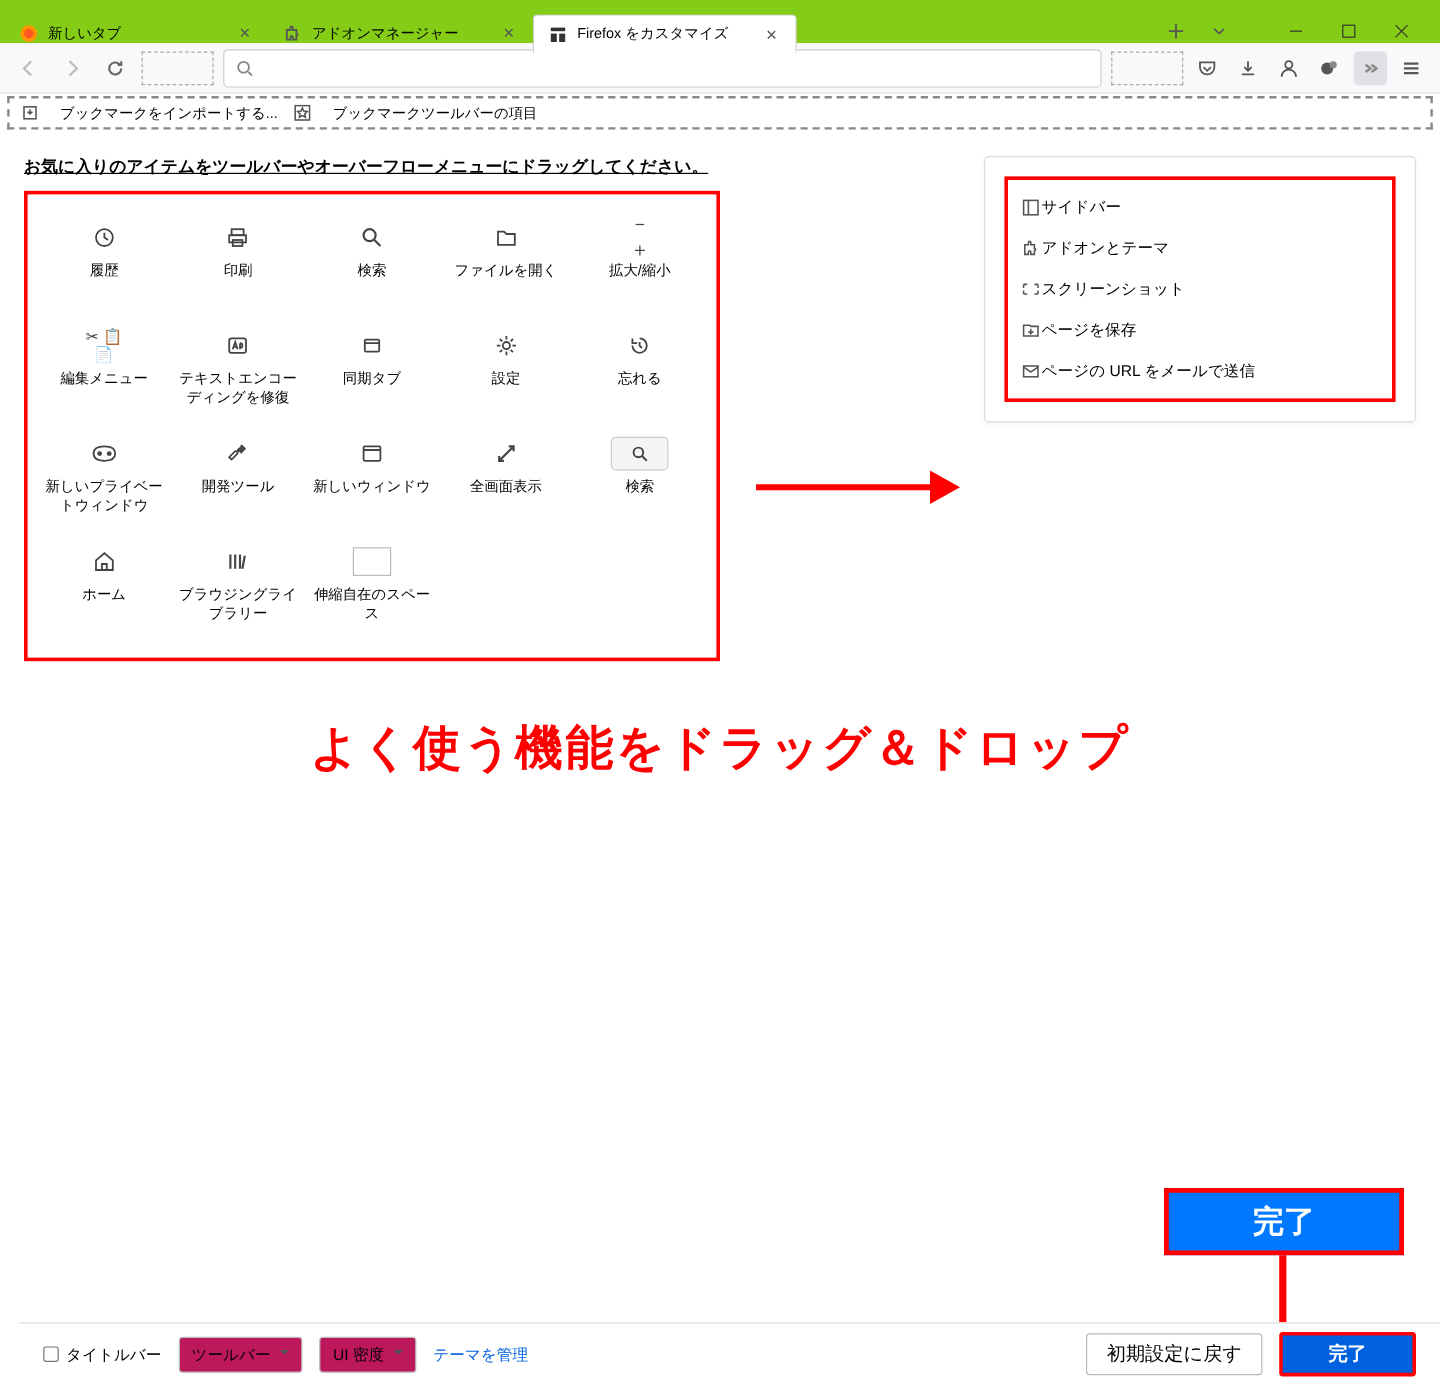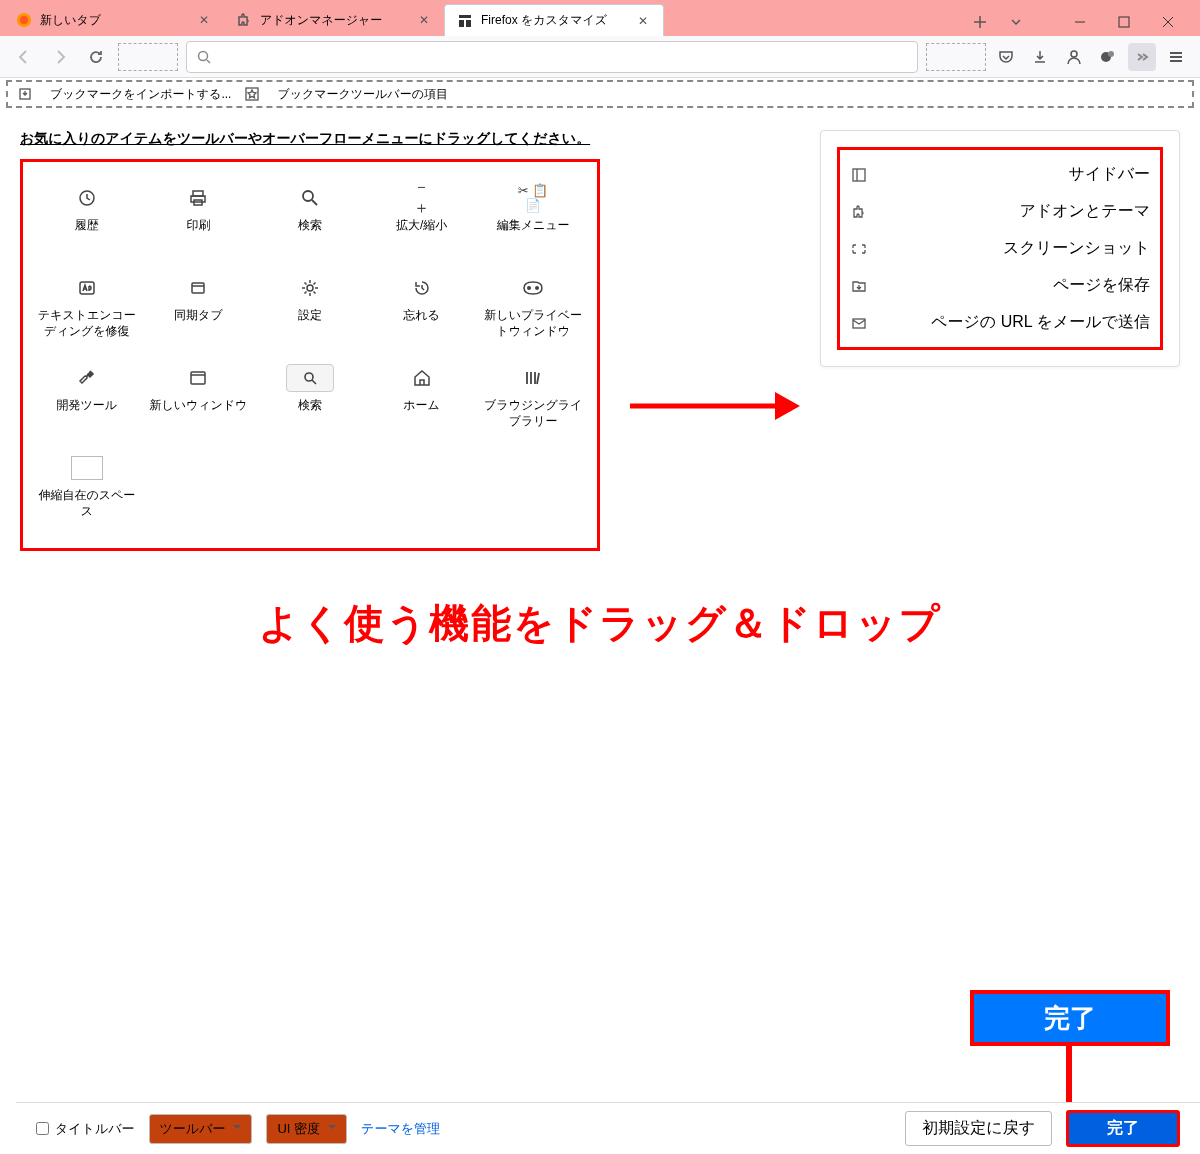--- a/index.html
+++ b/index.html
@@ -10,23 +10,23 @@
   width: 1200px;
   height: 1154px;
   overflow: hidden;
   position: relative;
 }
 
 
 .tabbar {
   height: 36px;
   display: flex;
-  align-items: flex-end;
-  padding: 0 4px;
-  background: #fca5a5;
+  align-items: flex-start;
+  padding: 12px 4px;
+  background: #84cc16;
 }
 .tab {
   display: flex;
   align-items: center;
   gap: 8px;
   padding: 0 12px;
   height: 32px;
   min-width: 220px;
   max-width: 240px;
   border-radius: 4px 4px 0 0;
@@ -161,23 +161,22 @@
 .overflow-panel h3 { font-size: 14px; font-weight: bold; margin-bottom: 6px; }
 .overflow-panel .desc { font-size: 12px; color: #333; margin-bottom: 14px; line-height: 1.5; }
 .overflow-list {
   border: 3px solid #ff0000;
   padding: 6px 4px;
 }
 .overflow-item {
   display: flex;
   align-items: center;
   padding: 8px 6px;
-  font-size: 16px;
+  font-size: 13px;
   cursor: grab;
-  justify-content: space-between;
 }
 .overflow-item .oi-icon { width: 18px; display: flex; justify-content: center; color: #555; }
 
 
 .annotation {
   position: absolute;
   top: 560px;
   left: 100px;
   right: 100px;
   text-align: center;
@@ -231,21 +230,21 @@
 .footer-check { display: flex; gap: 6px; align-items: center; font-size: 13px; }
 .footer-select {
   border: 1px solid #bbb;
   border-radius: 3px;
   padding: 5px 10px;
   font-size: 13px;
   display: flex;
   gap: 8px;
   align-items: center;
   cursor: pointer;
-  background: #c2410c;
+  background: #be185d;
 }
 .footer-link { color: #0061e0; font-size: 13px; cursor: pointer; }
 .footer-spacer { flex: 1; }
 .footer-btn {
   border: 1px solid #bbb;
   border-radius: 3px;
   padding: 6px 16px;
   font-size: 16px;
   cursor: pointer;
   background: #fff;
@@ -432,20 +431,28 @@
             <div class="icon-box">
               <svg width="20" height="20" viewBox="0 0 20 20" stroke="#444" stroke-width="1.8" fill="none">
                 <circle cx="8" cy="8" r="5"></circle>
                 <path d="M12 12l5 5"></path>
               </svg>
             </div>
             <div class="label">検索</div>
           </div>
           <div class="palette-item">
             <div class="icon-box">
+              <svg width="20" height="20" viewBox="0 0 20 20" stroke="#444" stroke-width="1.5" fill="none">
+                <path d="M3 5h5l2 2h7v9H3z"></path>
+              </svg>
+            </div>
+            <div class="label">ファイルを開く</div>
+          </div>
+          <div class="palette-item">
+            <div class="icon-box">
               <span style="font-size:16px;color:#444">－ ＋</span>
             </div>
             <div class="label">拡大/縮小</div>
           </div>
           <div class="palette-item">
             <div class="icon-box">
               <span style="font-size:13px;color:#444">✂ 📋 📄</span>
             </div>
             <div class="label">編集メニュー</div>
           </div>
@@ -504,20 +511,28 @@
             <div class="label">開発ツール</div>
           </div>
           <div class="palette-item">
             <div class="icon-box">
               <svg width="20" height="20" viewBox="0 0 20 20" stroke="#444" stroke-width="1.5" fill="none">
                 <rect x="3" y="4" width="14" height="12" rx="1"></rect>
                 <path d="M3 7h14"></path>
               </svg>
             </div>
             <div class="label">新しいウィンドウ</div>
+          </div>
+          <div class="palette-item">
+            <div class="icon-box">
+              <svg width="20" height="20" viewBox="0 0 20 20" stroke="#444" stroke-width="1.8" fill="none">
+                <path d="M4 16L16 4M12 4h4v4M8 16H4v-4"></path>
+              </svg>
+            </div>
+            <div class="label">全画面表示</div>
           </div>
           <div class="palette-item">
             <div class="icon-box boxed">
               <svg width="16" height="16" viewBox="0 0 16 16" stroke="#444" stroke-width="1.6" fill="none">
                 <circle cx="7" cy="7" r="4"></circle>
                 <path d="M10 10l4 4"></path>
               </svg>
             </div>
             <div class="label">検索</div>
           </div>

